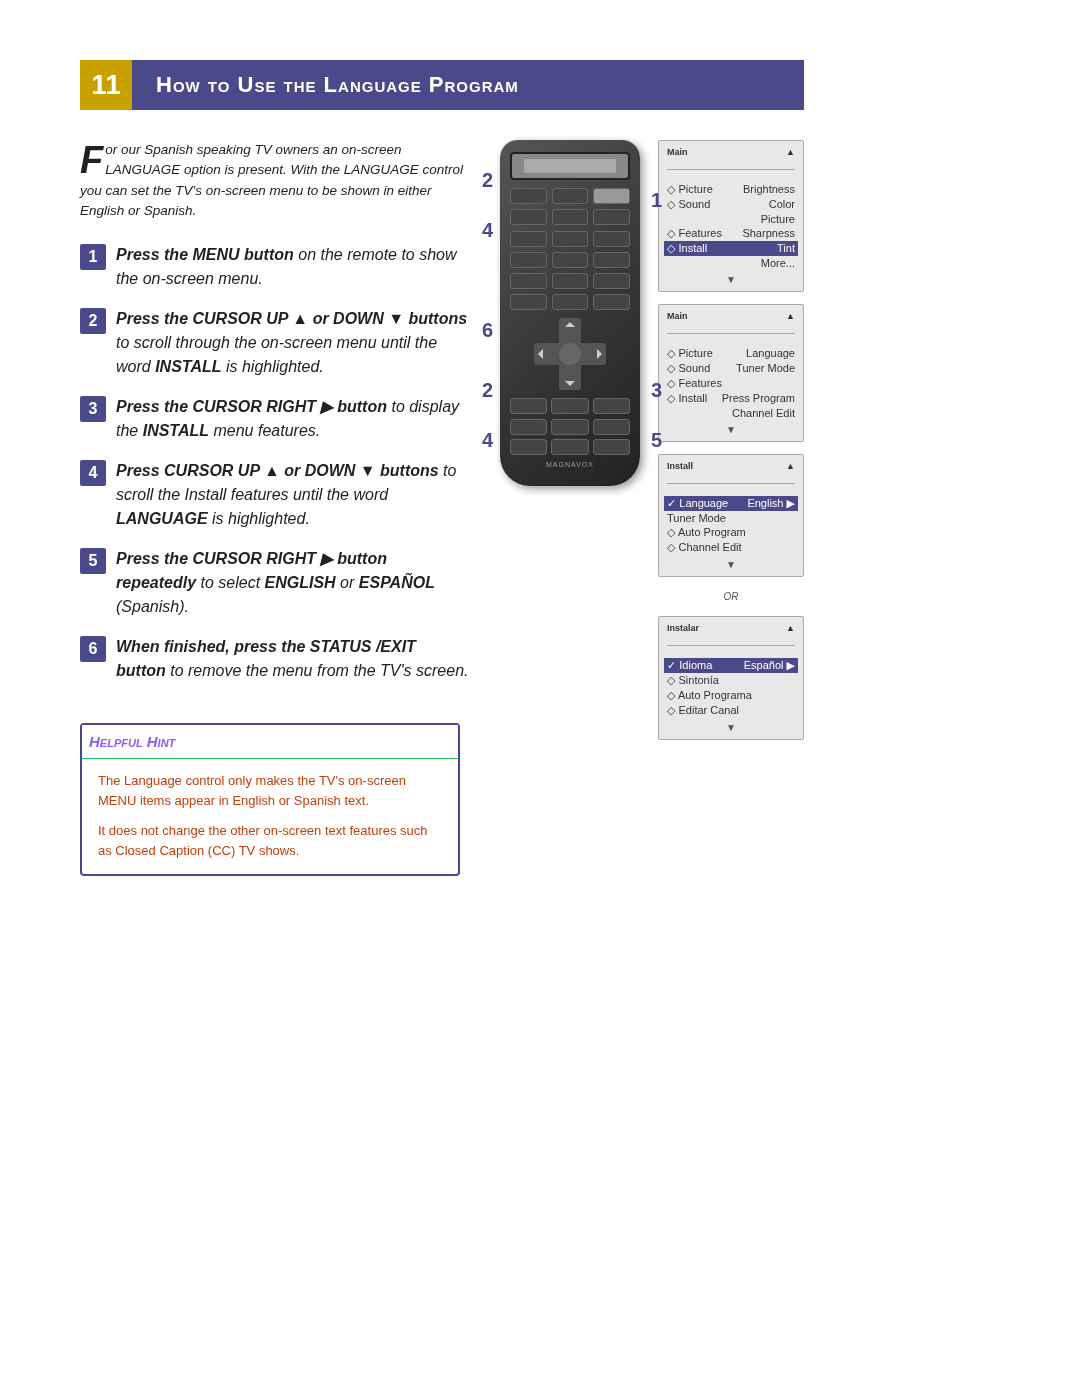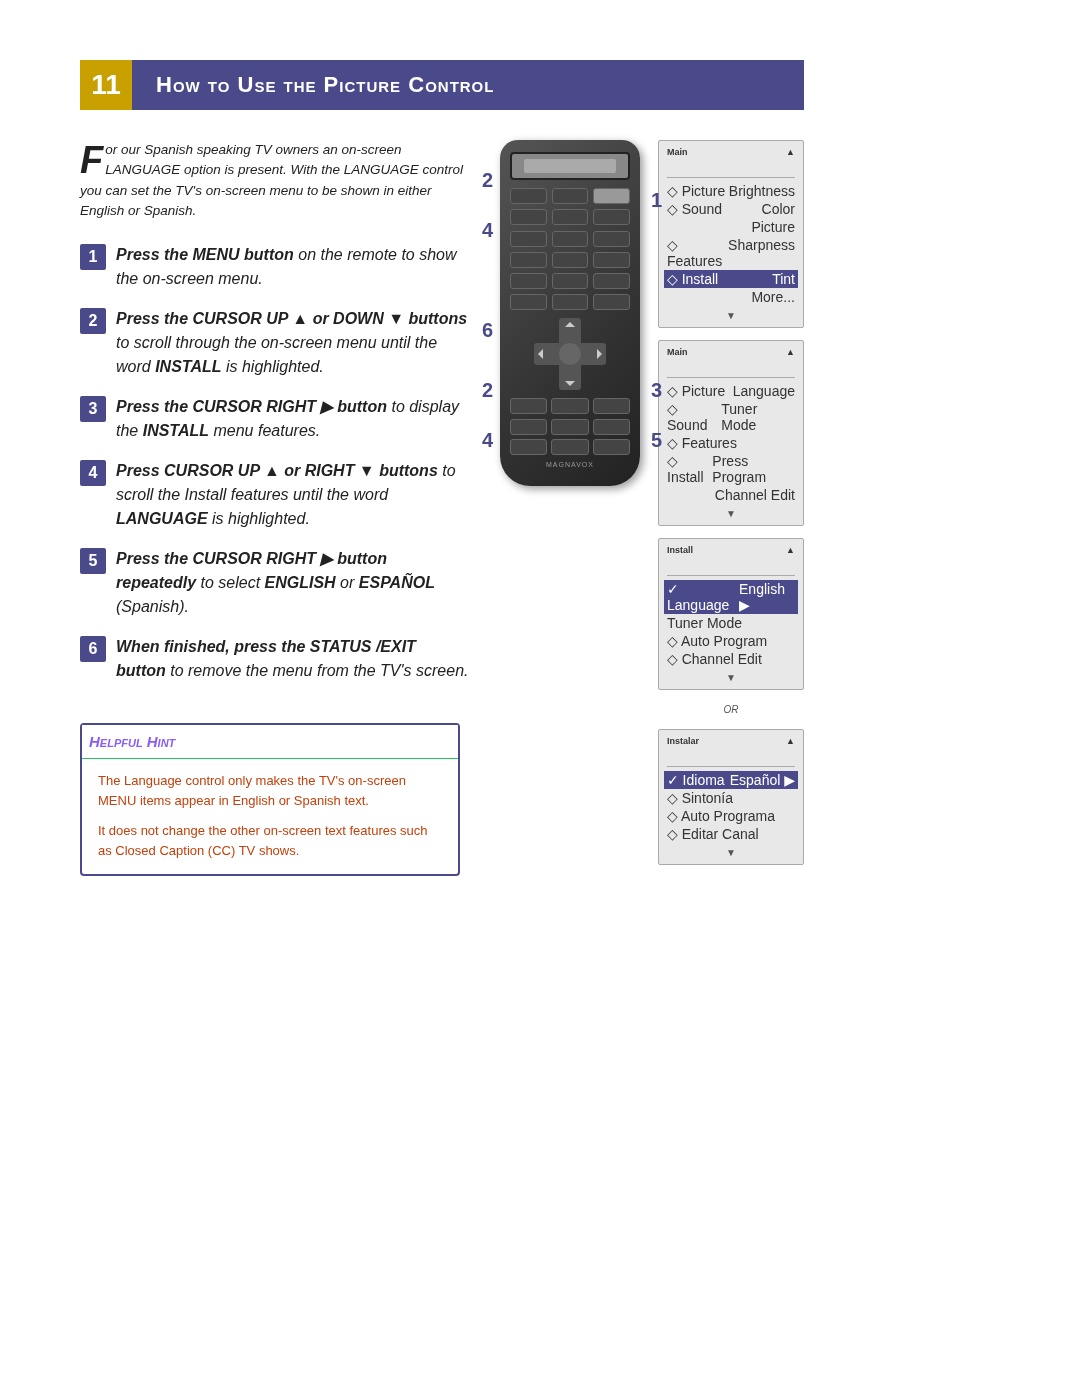--- a/index.html
+++ b/index.html
@@ -246,30 +246,30 @@
       border-radius: 2px;
       padding: 6px 8px;
       font-size: 9px;
       color: #333;
       min-width: 140px;
     }
     .screen-mockup .screen-header {
       display: flex;
       justify-content: space-between;
       border-bottom: 1px solid #aaa;
-      padding-bottom: 20px;
-      margin-bottom: 4px;
+      padding-bottom: 12px;
+      margin-bottom: 12px;
       font-weight: bold;
       font-size: 9px;
     }
     .screen-mockup .screen-row {
       display: flex;
       justify-content: space-between;
       padding: 1px 0;
-      font-size: 14px;
+      font-size: 11px;
     }
     .screen-mockup .screen-row.highlighted {
       background: #4a4a8a;
       color: #fff;
       padding: 1px 3px;
       margin: 0 -3px;
     }
     .screen-nav {
       display: flex;
       justify-content: center;
@@ -324,21 +324,21 @@
 </head>
 <body>
 
 <div class="page">
 
   <div class="header">
     <div class="header-number-box">
       <span>11</span>
     </div>
     <div class="header-title-box">
-      <span class="sc">How to Use the Picture Control</span>
+      <span class="sc">How to Use the Language Program</span>
     </div>
   </div>
 
   <div class="main-content">
 
     <div class="left-col">
 
       <div class="intro-text">
         <span class="drop-cap italic-text">F</span>
         <span class="italic-text">or our Spanish speaking TV owners an on-screen LANGUAGE option is present. With the LANGUAGE control you can set the TV's on-screen menu to be shown in either English or Spanish.</span>
@@ -363,21 +363,21 @@
         <li class="step">
           <div class="step-number">3</div>
           <div class="step-text">
             <b>Press the CURSOR RIGHT ▶ button</b> to display the <b>INSTALL</b> menu features.
           </div>
         </li>
 
         <li class="step">
           <div class="step-number">4</div>
           <div class="step-text">
-            <b>Press CURSOR UP ▲ or RIGHT ▼ buttons</b> to scroll the Install features until the word <b>LANGUAGE</b> is highlighted.
+            <b>Press CURSOR UP ▲ or DOWN ▼ buttons</b> to scroll the Install features until the word <b>LANGUAGE</b> is highlighted.
           </div>
         </li>
 
         <li class="step">
           <div class="step-number">5</div>
           <div class="step-text">
             <b>Press the CURSOR RIGHT ▶ button repeatedly</b> to select <b>ENGLISH</b> or <b>ESPAÑOL</b> (Spanish).
           </div>
         </li>
 

